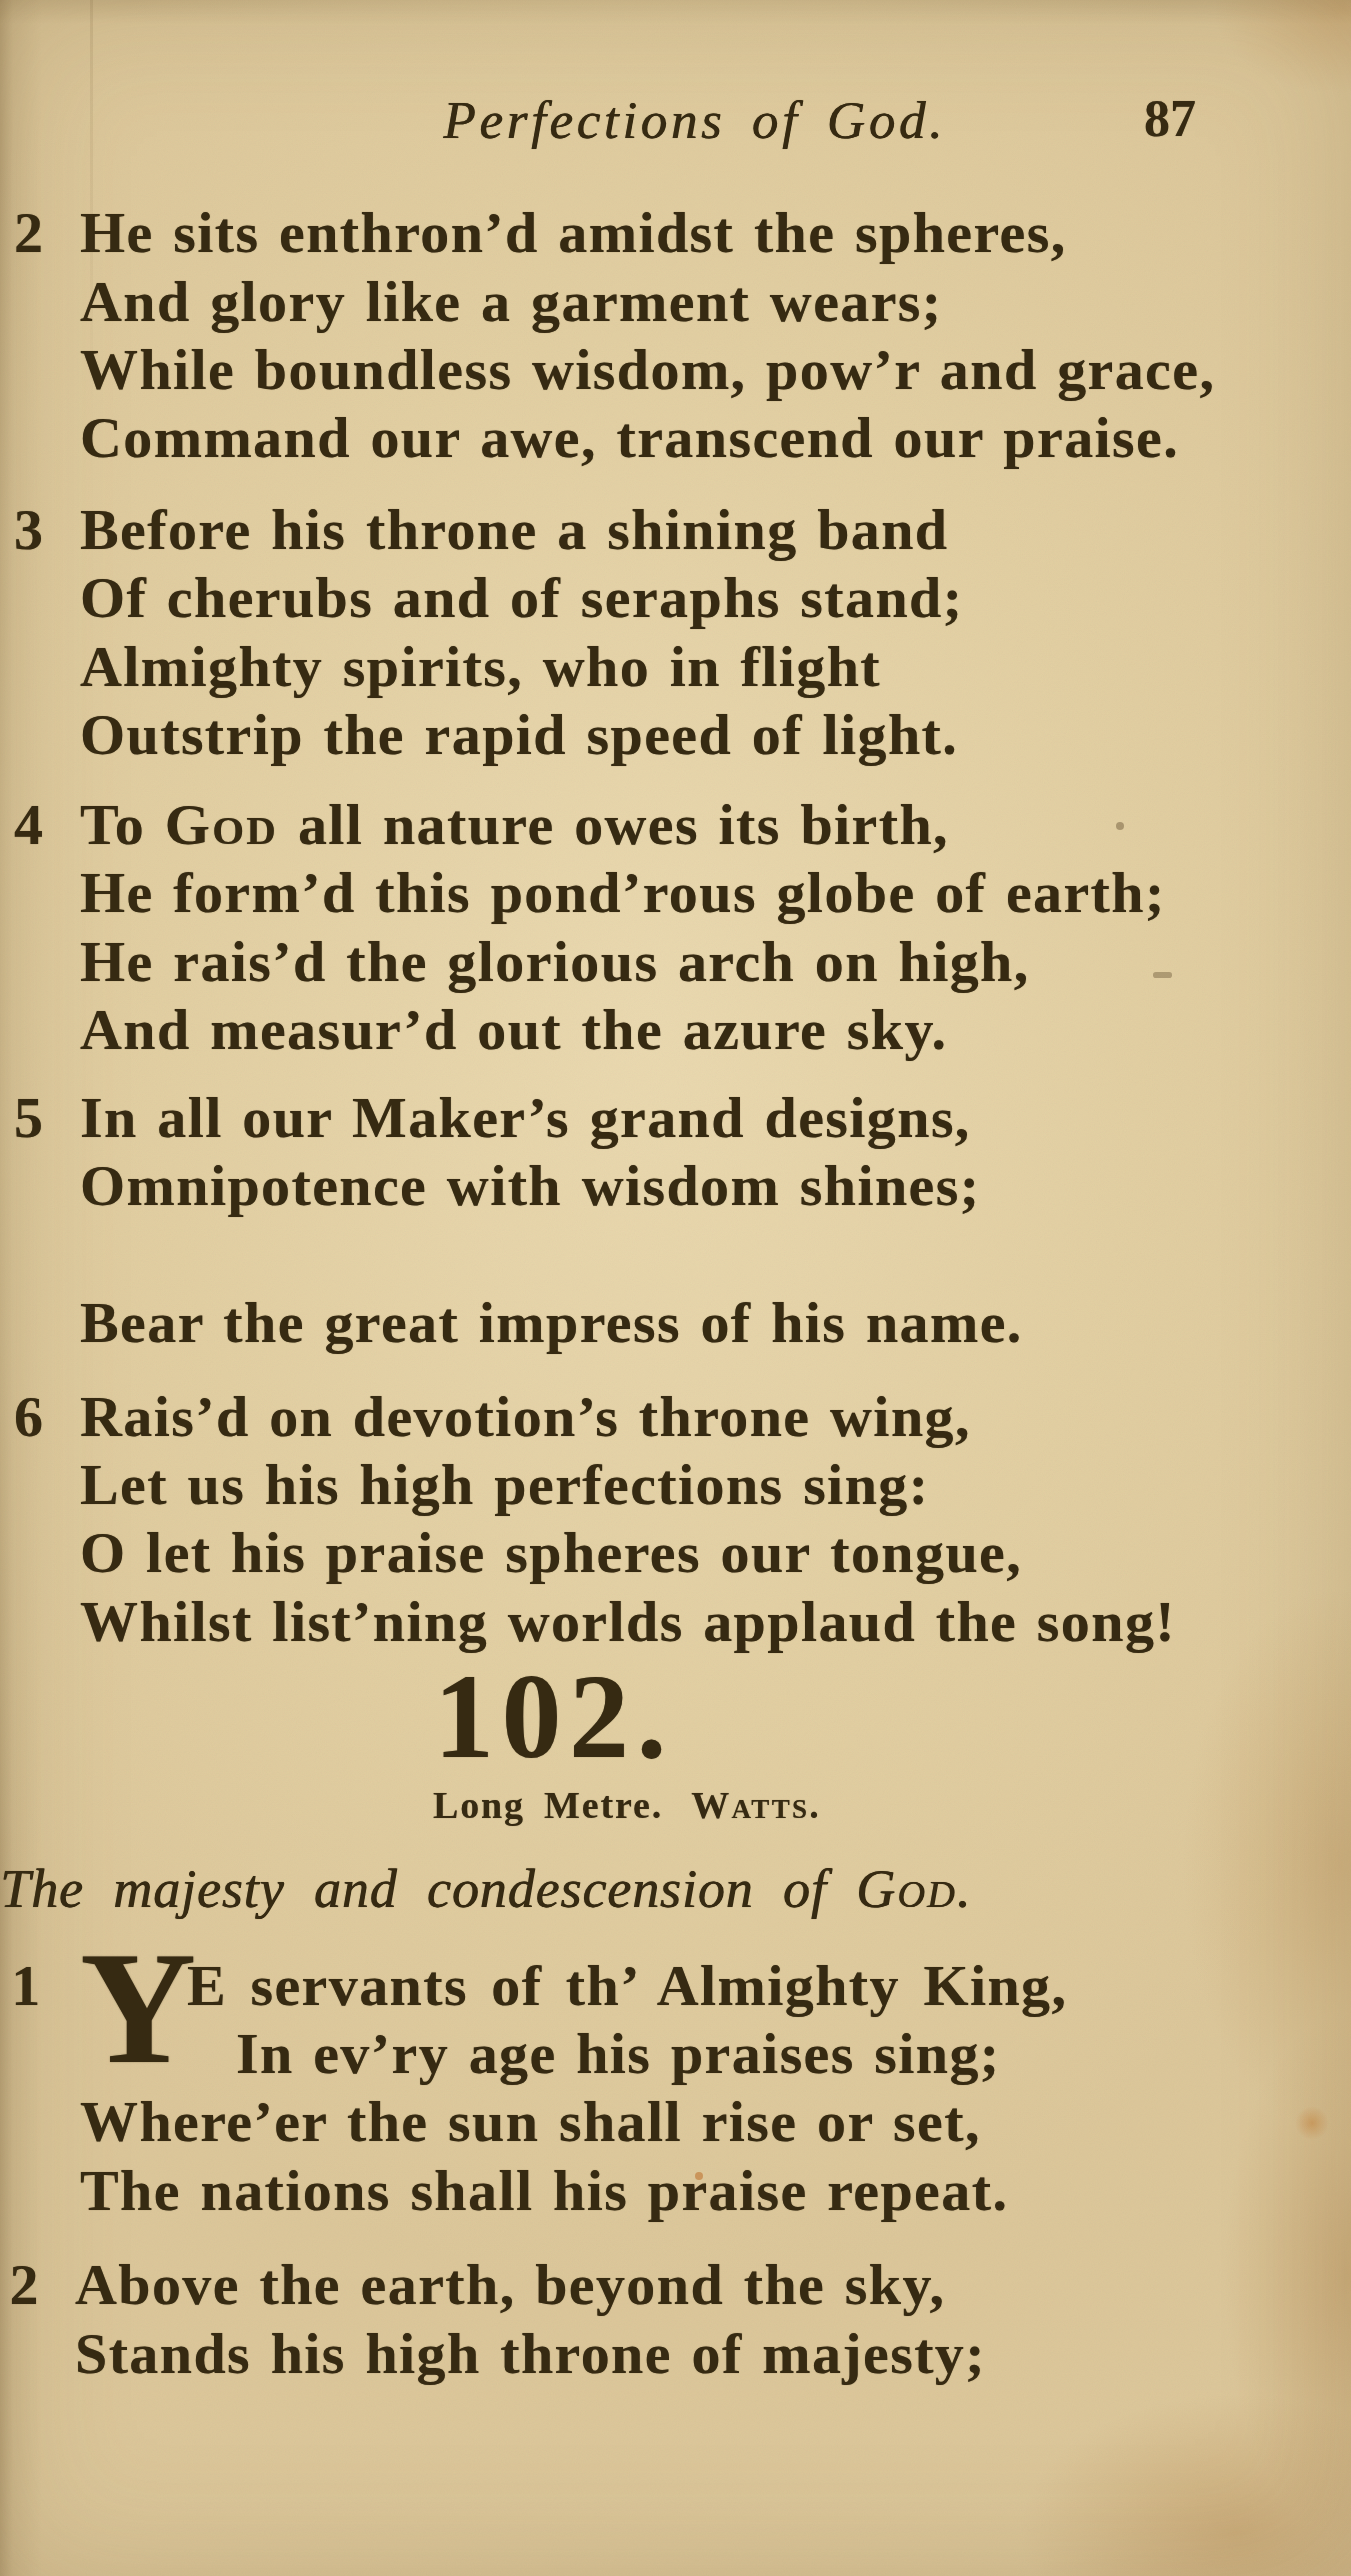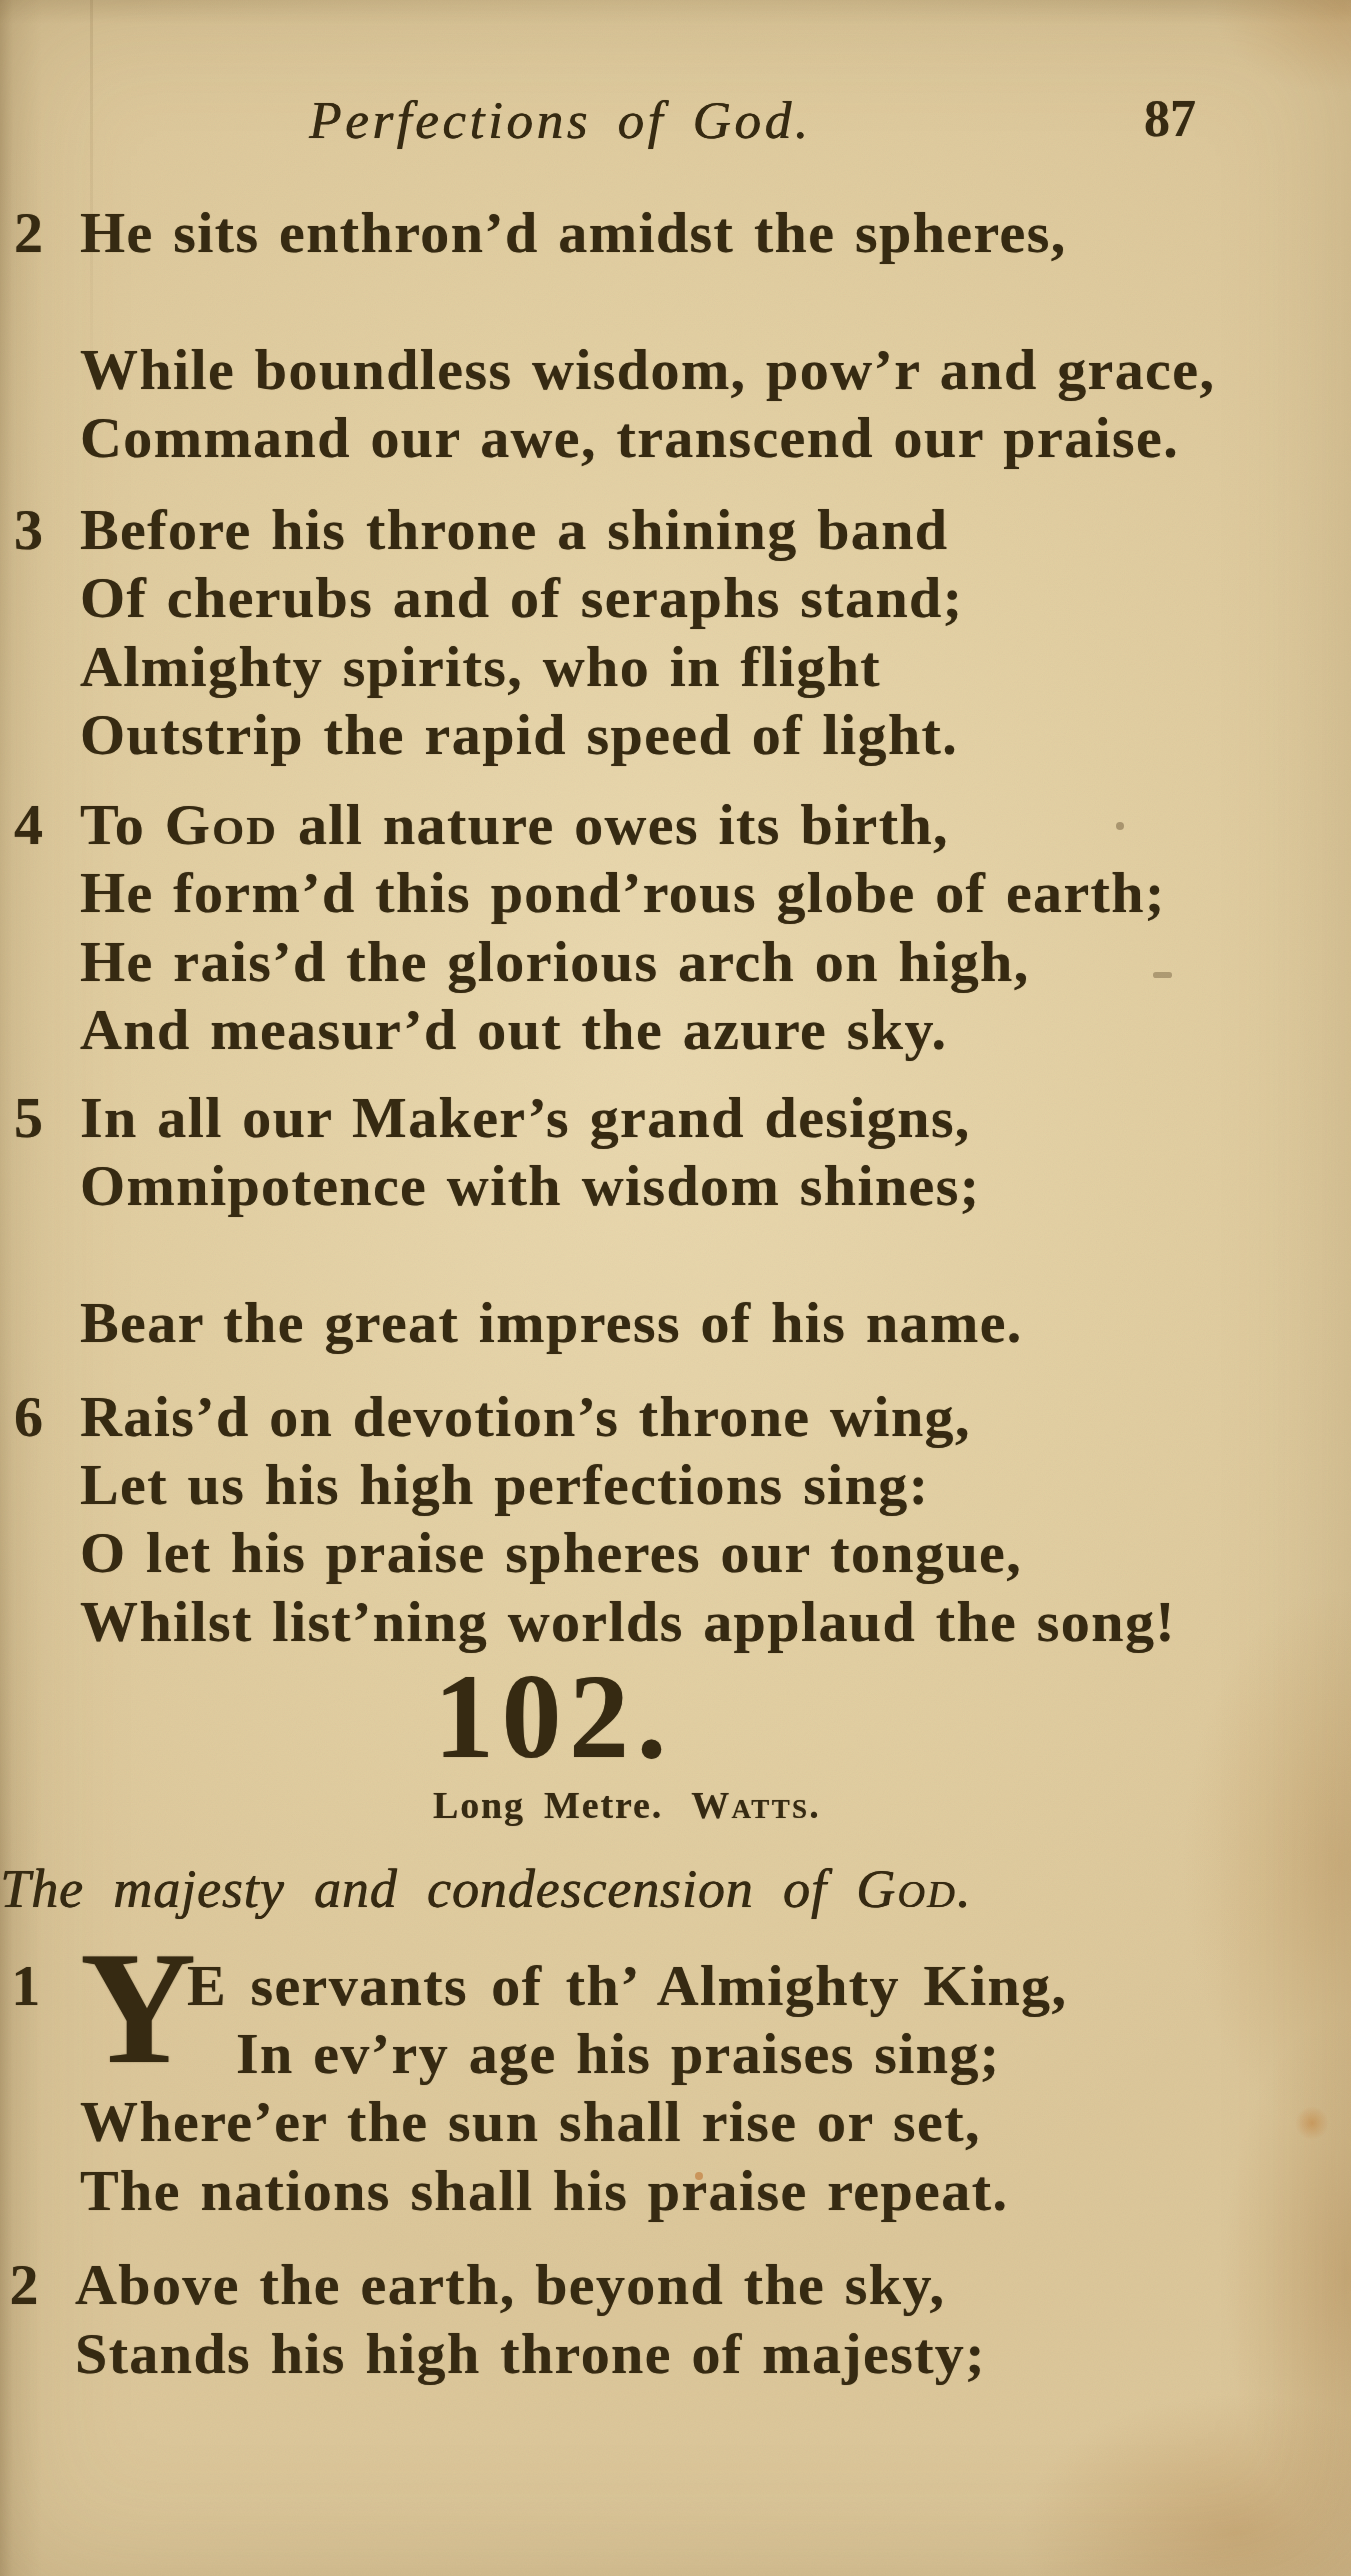--- a/index.html
+++ b/index.html
@@ -20,21 +20,21 @@
       linear-gradient(180deg, rgba(110,85,45,0.16) 0px, rgba(110,85,45,0) 24px),
       #dcc79a;
     box-shadow: inset 0 0 131px rgba(120,90,45,0.22);
   }
   .ink{position:absolute;white-space:nowrap;
     font-size:58px;line-height:68px;font-weight:700;
     letter-spacing:1.4px;word-spacing:3.7px;
     text-shadow:0 0 0.9px rgba(54,42,18,0.55);}
   .num{position:absolute;font-size:58px;line-height:68px;font-weight:700;
     text-shadow:0 0 0.9px rgba(54,42,18,0.55);}
-  .title{position:absolute;left:309px;width:637px;text-align:left;
+  .title{position:absolute;left:309px;width:637px;text-align:right;
     font-style:italic;font-weight:400;font-size:53px;line-height:66px;
     letter-spacing:3.7px;word-spacing:9.4px;white-space:nowrap;
     text-shadow:0.6px 0 0 currentColor, 0 0 0.9px rgba(54,42,18,0.5);}
   .pagenum{position:absolute;font-size:52px;line-height:66px;font-weight:700;
     text-shadow:0 0 0.9px rgba(54,42,18,0.55);}
   .hymn-no{position:absolute;left:0;width:1108px;text-align:center;
     font-size:120px;line-height:120px;font-weight:700;letter-spacing:7.5px;
     text-shadow:0 0 0.9px rgba(54,42,18,0.55);}
   .meter{position:absolute;left:0;width:1254px;text-align:center;
     font-size:38px;line-height:68px;font-weight:700;letter-spacing:1.9px;
@@ -56,20 +56,21 @@
 </head>
 <body>
 
 <div class="page">
 
   <div class="title" style="top:87px">Perfections of God.</div>
   <div class="pagenum" style="top:86px;left:1144px">87</div>
 
   <div class="num" style="top:199px;left:14px">2</div>
   <div class="ink" style="top:199px;left:80px">He sits enthron’d amidst the spheres,</div>
+  <div class="ink" style="top:268px;left:80px">And glory like a garment wears;</div>
   <div class="ink" style="top:336px;left:80px">While boundless wisdom, pow’r and grace,</div>
   <div class="ink" style="top:404px;left:80px">Command our awe, transcend our praise.</div>
 
   <div class="num" style="top:496px;left:14px">3</div>
   <div class="ink" style="top:496px;left:80px">Before his throne a shining band</div>
   <div class="ink" style="top:564px;left:80px">Of cherubs and of seraphs stand;</div>
   <div class="ink" style="top:633px;left:80px">Almighty spirits, who in flight</div>
   <div class="ink" style="top:701px;left:80px">Outstrip the rapid speed of light.</div>
 
   <div class="num" style="top:791px;left:14px">4</div>

